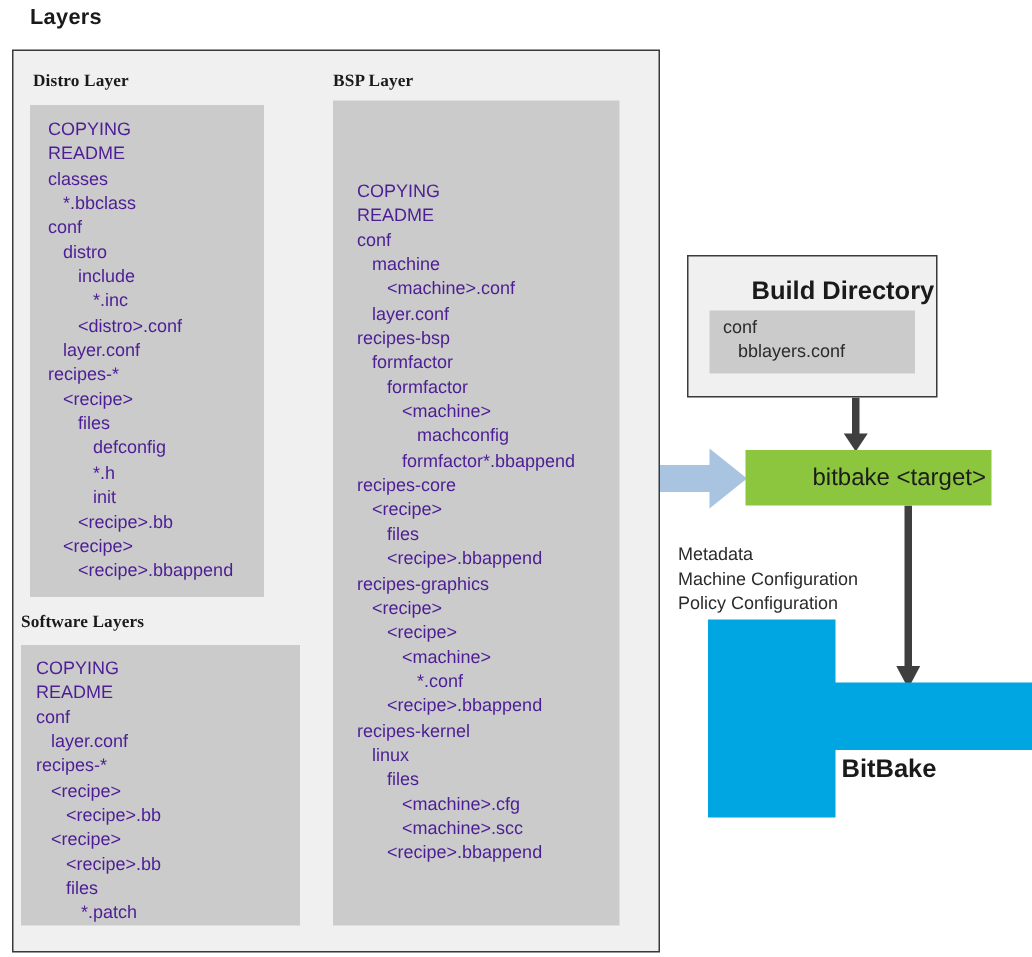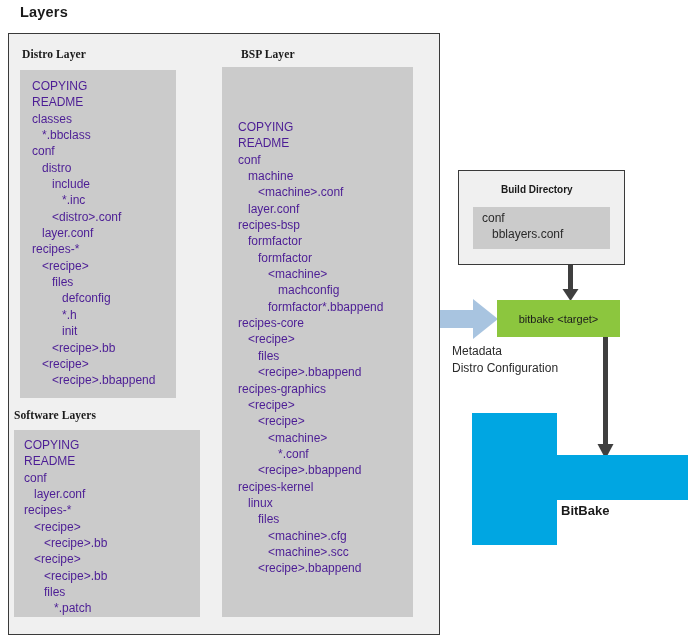--- a/index.html
+++ b/index.html
@@ -64,40 +64,40 @@
   #distro-title { left: 22px; top: 48px; }
   #distro-box   { left: 20px; top: 70px; width: 156px; height: 328px; }
   #distro-tree  { position: absolute; left: 32px; top: 78px; }
 
   
   #software-title { left: 14px; top: 409px; }
   #software-box   { left: 14px; top: 430px; width: 186px; height: 187px; }
   #software-tree  { position: absolute; left: 24px; top: 437px; }
 
   
-  #bsp-title { left: 222px; top: 48px; margin-left: 19px; }
+  #bsp-title { left: 222px; top: 48px; }
   #bsp-box   { left: 222px; top: 67px; width: 191px; height: 550px; }
   #bsp-tree  { position: absolute; left: 238px; top: 119px; }
 
   
   #build-dir-box {
     position: absolute;
     left: 458px;
     top: 170px;
     width: 167px;
     height: 95px;
     border: 1.5px solid #3a3a3a;
     background: #f0f0f0;
     box-sizing: border-box;
   }
   #build-dir-title {
     position: absolute;
     left: 473px;
     top: 184px;
-    font-size: 10px;
+    font-size: 17px;
     font-weight: bold;
     color: #1a1a1a;
     padding-left: 28px;
   }
   #build-dir-inner {
     position: absolute;
     left: 473px;
     top: 207px;
     width: 137px;
     height: 42px;
@@ -135,29 +135,30 @@
   #bitbake-target-box {
     position: absolute;
     left: 497px;
     top: 300px;
     width: 123px;
     height: 37px;
     background: #8cc63e;
     display: flex;
     align-items: center;
     justify-content: center;
-    font-size: 11px;
+    font-size: 16px;
     color: #1c1c1c;
+    padding-left: 41px;
   }
 
   
   #metadata-list {
     position: absolute;
     left: 452px;
-    top: 343px;
+    top: 361px;
     font-size: 12px;
     line-height: 16.5px;
     color: #2b2b2b;
   }
 
   
   #arrow-bitbake-to-block {
     position: absolute;
     left: 588px;
     top: 337px;
@@ -179,21 +180,21 @@
     left: 472px;
     top: 455px;
     width: 216px;
     height: 45px;
     background: #00a6e2;
   }
   #bitbake-block-label {
     position: absolute;
     left: 561px;
     top: 503px;
-    font-size: 13px;
+    font-size: 17px;
     font-weight: bold;
     color: #1a1a1a;
     text-align: right;
   }
 </style>
 </head>
 <body>
 
 <div id="page-title">Layers</div>
 
@@ -280,21 +281,22 @@
 <svg id="arrow-layers-to-bitbake" viewBox="0 0 60 46">
   <polygon points="0,14 33,14 33,3 58,23 33,43 33,32 0,32" fill="#a8c4e0"></polygon>
 </svg>
 
 <div id="bitbake-target-box">
   <span>bitbake &lt;target&gt;</span>
 </div>
 
 <div id="metadata-list">
   <div>Metadata</div>
-  <div>Distro Configuration</div>
+  <div>Machine Configuration</div>
+  <div>Policy Configuration</div>
 </div>
 
 <svg id="arrow-bitbake-to-block" viewBox="0 0 38 130">
   <rect x="15" y="0" width="5" height="108" fill="#3f3f3f"></rect>
   <polygon points="9.5,107 25.5,107 17.5,122" fill="#3f3f3f"></polygon>
 </svg>
 
 <div id="bitbake-block-left"></div>
 <div id="bitbake-block-bar"></div>
 <div id="bitbake-block-label">BitBake</div>

